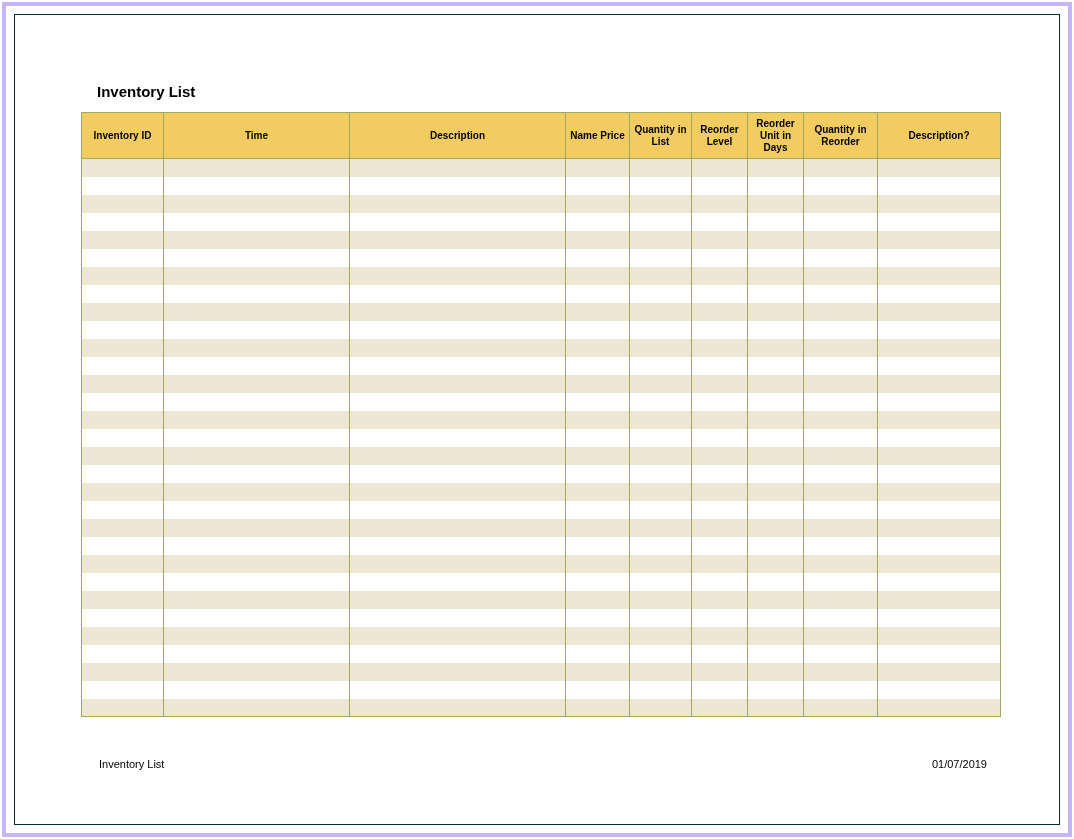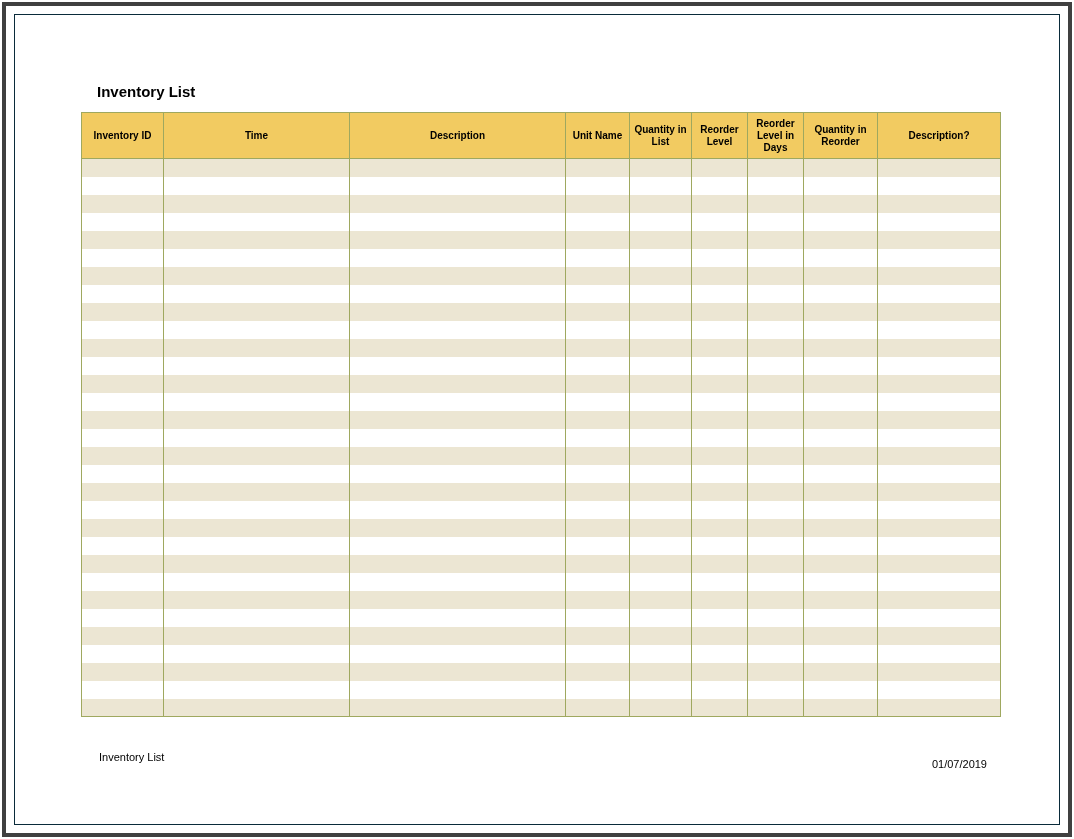--- a/index.html
+++ b/index.html
@@ -9,21 +9,21 @@
     height: 839px;
     background: #fff;
     font-family: Arial, Helvetica, sans-serif;
   }
   .outer-frame {
     position: absolute;
     left: 2px;
     top: 2px;
     width: 1070px;
     height: 835px;
-    border: 4px solid #404040;
+    border: 4px solid #c4b5fd;
     background: #fff;
   }
   .inner-frame {
     position: absolute;
     left: 8px;
     top: 8px;
     right: 8px;
     bottom: 8px;
     border: 1px solid #0a2b3a;
     background: #fff;
@@ -86,21 +86,21 @@
   .col-disc  { }
   .footer {
     position: absolute;
     left: 84px;
     right: 72px;
     bottom: 54px;
     font-size: 11px;
     color: #000;
   }
   .footer-left { float: left; }
-  .footer-right { float: right; margin-top: 7px; }
+  .footer-right { float: right; }
 </style>
 </head>
 <body>
 
 <div class="outer-frame">
   <div class="inner-frame">
     <div class="content">
       <h1 class="title">Inventory List</h1>
       <table class="inv-table">
         <colgroup>
@@ -112,24 +112,24 @@
             <col class="col-rlvl">
           <col class="col-rtime">
             <col class="col-qre">
             <col class="col-disc">
         </colgroup>
         <thead>
           <tr>
             <th>Inventory ID</th>
             <th>Time</th>
             <th>Description</th>
-            <th>Unit Name</th>
+            <th>Name Price</th>
             <th>Quantity in List</th>
             <th>Reorder Level</th>
-            <th>Reorder Level in Days</th>
+            <th>Reorder Unit in Days</th>
             <th>Quantity in Reorder</th>
             <th>Description?</th>
           </tr>
         </thead>
         <tbody id="inv-body">
             <tr>
               <td></td>
               <td></td>
               <td></td>
               <td></td>

